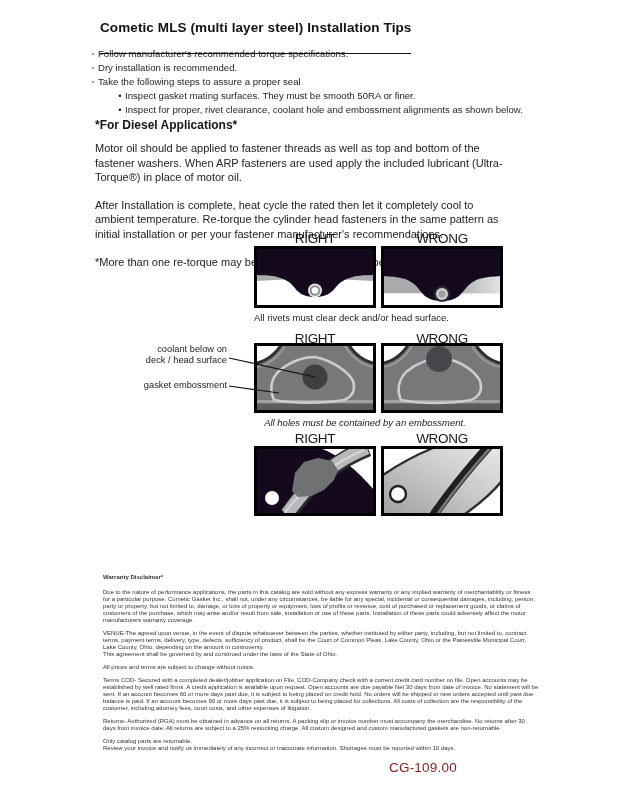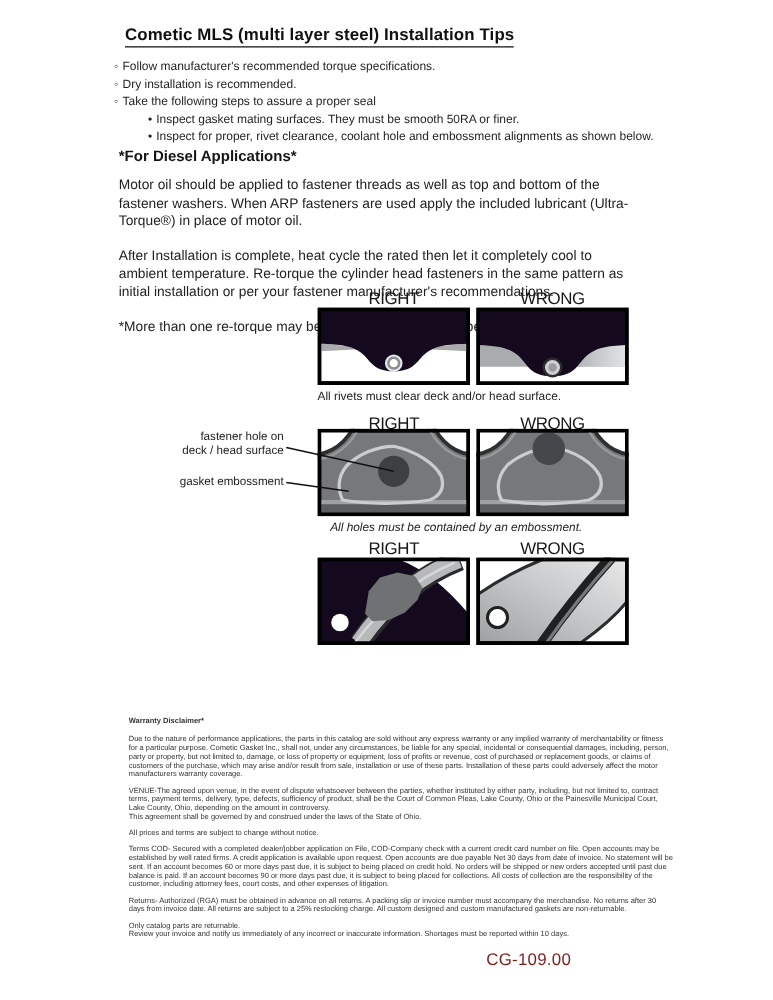--- a/index.html
+++ b/index.html
@@ -3,21 +3,21 @@
 <meta charset="utf-8">
 <style>
   html,body{margin:0;padding:0;}
   body{
     width:618px;height:800px;background:#ffffff;position:relative;
     font-family:"Liberation Sans", sans-serif;color:#1f1f1f;overflow:hidden;
   }
   .page-title{
     position:absolute;left:100px;top:20px;
     font-size:13.5px;font-weight:bold;color:#111;
-    border-bottom:1.6px solid #111;padding-bottom:2px;letter-spacing:.1px;
+    border-bottom:1.6px solid #111;padding-bottom:18px;letter-spacing:.1px;
   }
   .bullets{position:absolute;left:88px;top:47px;width:440px;font-size:9.6px;line-height:14px;}
   .bullet-row{display:flex;}
   .bullet-row .marker{width:10px;flex:0 0 10px;text-align:center;}
   .bullet-row.sub{padding-left:27px;}
   .diesel{position:absolute;left:95px;top:118px;width:420px;}
   .diesel h2{font-size:12px;font-weight:bold;margin:0 0 9px 0;color:#151515;}
   .diesel p{font-size:11px;line-height:14.6px;margin:0 0 13px 0;color:#222;}
   .diagram-area{position:absolute;left:17px;top:230px;width:618px;height:318px;padding-left:16px;}
   .rw-label{position:absolute;width:122px;text-align:center;font-size:13.5px;letter-spacing:-.3px;color:#181818;}
@@ -100,21 +100,21 @@
       <circle cx="61" cy="48" r="7" fill="#cfd0d1" stroke="#2c2d2f" stroke-width="2"></circle>
       <circle cx="61" cy="48" r="3.4" fill="#9b9c9e"></circle>
       <rect x="1.5" y="1.5" width="119" height="59" fill="none" stroke="#000" stroke-width="3"></rect>
     </svg>
   </div>
   <div class="caption" style="left:237px;top:82px;text-align:center;">All rivets must clear deck and/or head surface.</div>
 
   <div class="rw-label" style="left:237px;top:101px;">RIGHT</div>
   <div class="rw-label" style="left:364px;top:101px;">WRONG</div>
 
-  <div class="side-label pre" style="left:68px;top:114px;">fastener hole on
+  <div class="side-label pre" style="left:68px;top:114px;">coolant below on
 deck / head surface</div>
   <div class="side-label" style="left:68px;top:150px;">gasket embossment</div>
 
   <div class="panel" style="left:237px;top:113px;">
     <svg width="122" height="70" viewBox="0 0 122 70">
       <rect x="1.5" y="1.5" width="119" height="67" fill="#77787a" stroke="#000" stroke-width="3"></rect>
       <rect x="2" y="57" width="118" height="3.5" fill="#9fa0a2"></rect>
       <rect x="2" y="60.5" width="118" height="7.5" fill="#5c5d5f"></rect>
       <circle cx="-6" cy="-17" r="38" fill="#ffffff" stroke="#2e2f31" stroke-width="3"></circle>
       <circle cx="128" cy="-17" r="38" fill="#ffffff" stroke="#2e2f31" stroke-width="3"></circle>

